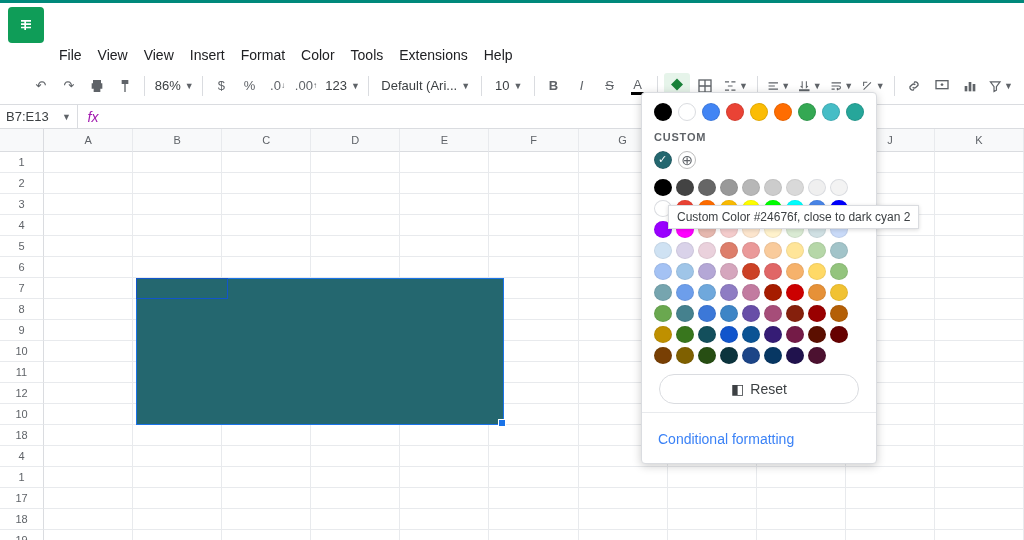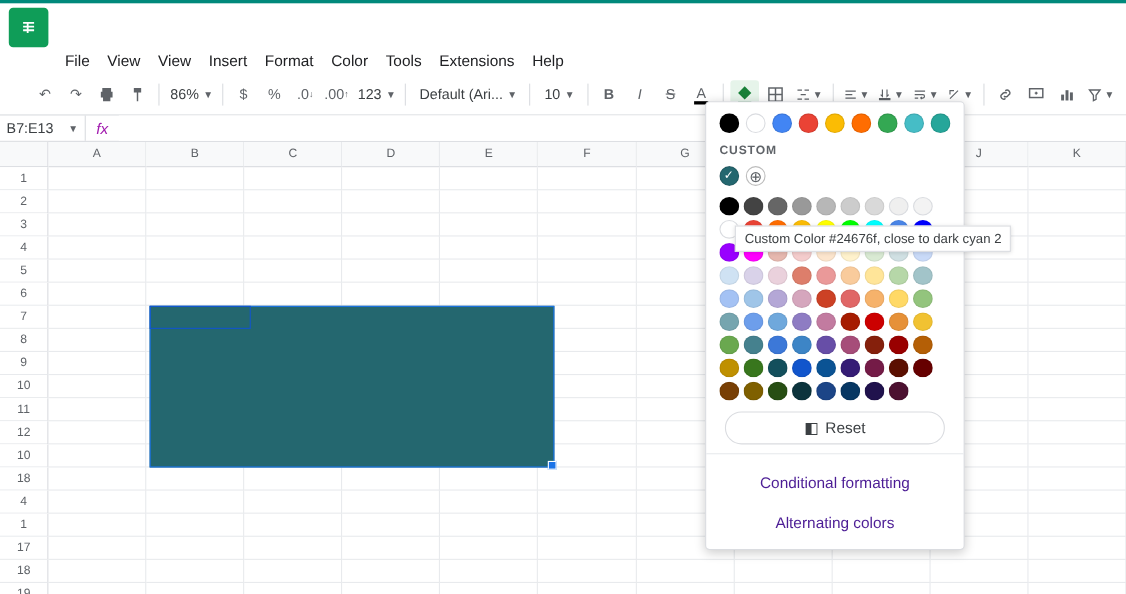--- a/index.html
+++ b/index.html
@@ -48,21 +48,21 @@
   .swatch-row { display:flex; gap:6px; margin-bottom:10px;}
   .sw { width:18px; height:18px; border-radius:50%; border:1px solid rgba(0,0,0,0.1);}
   .sw.sel { outline:2px solid #fff; box-shadow:0 0 0 1px #9aa0a6; position:relative;}
   .sw.sel::after{content:"✓"; color:#fff; font-size:11px; position:absolute; left:3px; top:1px;}
   .add-sw { width:18px; height:18px; border-radius:50%; border:1px solid #bdbdbd; display:flex; align-items:center; justify-content:center; color:#5f6368; font-size:14px; line-height:1;}
   .tooltip { position:absolute; left:668px; top:205px; background:#fff; border:1px solid #dadce0; padding:4px 8px; font-size:12px; color:#3c4043; box-shadow:0 1px 4px rgba(0,0,0,0.15); z-index:20; white-space:nowrap;}
   .grid-swatches { display:flex; flex-wrap:wrap; gap:4px; max-width:220px;}
   .gsw { width:18px; height:17px; border-radius:50%; border:1px solid rgba(0,0,0,0.06);}
   .reset-btn { margin:10px auto 8px auto; width:200px; height:30px; border:1px solid #dadce0; border-radius:16px; display:flex; align-items:center; justify-content:center; gap:6px; font-size:14px; color:#3c4043;}
   .popup-divider{ height:1px; background:#e8eaed; margin:8px -12px;}
-  .popup-link { padding:10px 4px; font-size:14px; color:#4c1d95;text-align:center;}
+  .popup-link { padding:10px 4px; font-size:14px; color:#3b82f6;}
 </style>
 </head>
 <body>
 
 <div class="top-bar"></div>
 
 <div class="title-row">
   <div class="logo">
     <svg width="20" height="20" viewBox="0 0 24 24">
         <path d="M5 3h14v18H5z" fill="#fff" opacity="0"></path>
@@ -606,16 +606,15 @@
       <div class="gsw" style="background: rgb(7, 55, 99);"></div>
       <div class="gsw" style="background: rgb(32, 18, 77);"></div>
       <div class="gsw" style="background: rgb(76, 17, 48);"></div>
     </div>
   <div class="reset-btn">
     <span>◧</span>
     <span>Reset</span>
   </div>
   <div class="popup-divider"></div>
   <div class="popup-link">Conditional formatting</div>
-  <div class="popup-link">Alternating colors</div>
 </div>
 
 <div class="tooltip">Custom Color #24676f, close to dark cyan 2</div>
 
 </body></html>

